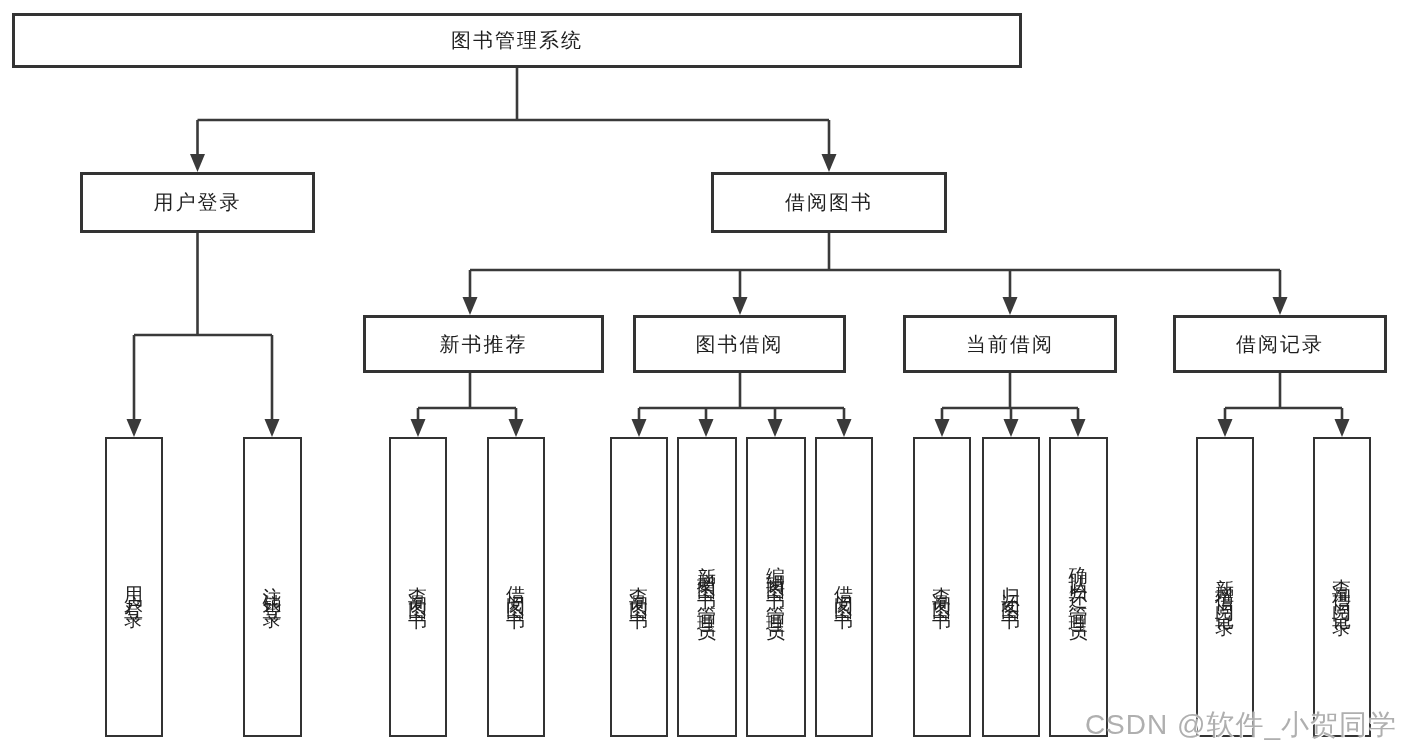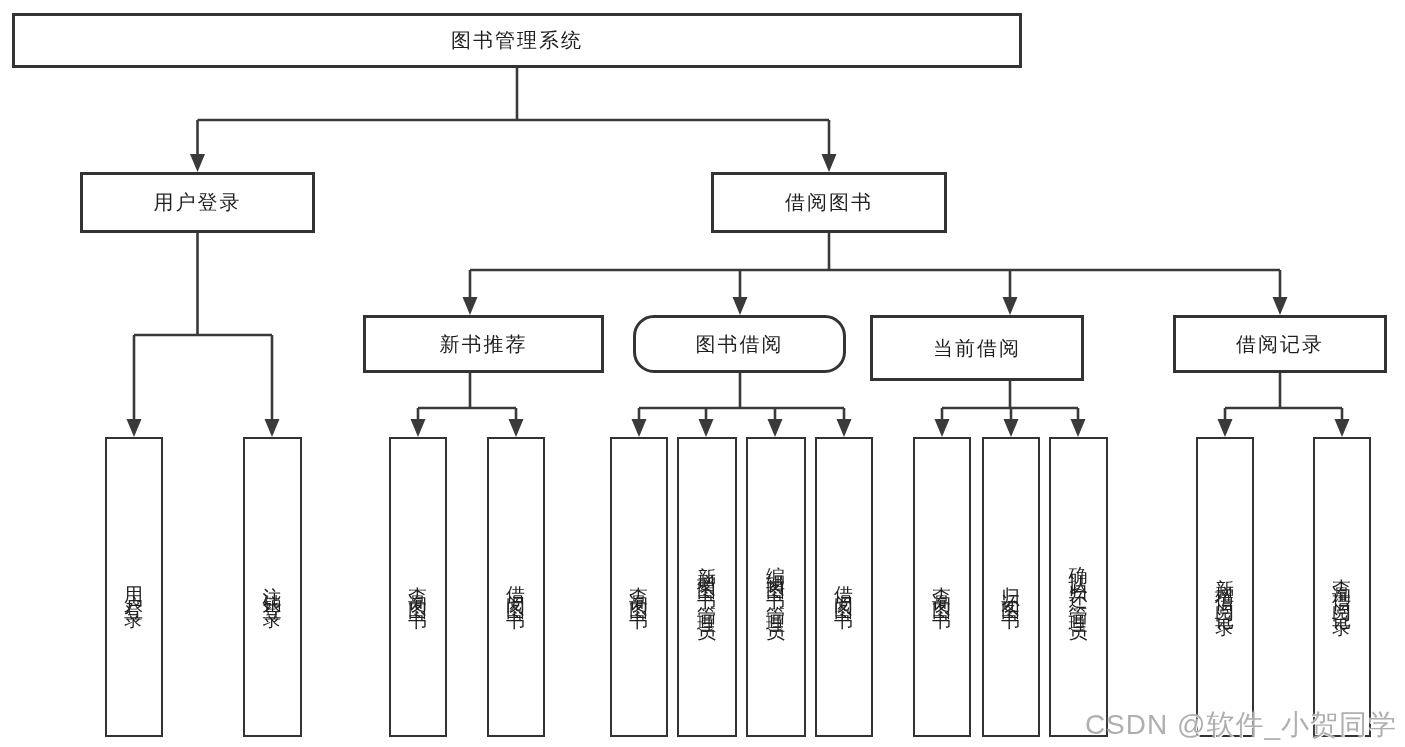--- a/index.html
+++ b/index.html
@@ -118,22 +118,22 @@
       <polygon points="1334.5,419 1349.5,419 1342,437"></polygon>
     </g>
   </svg>
 
   <div class="node" style="left:12px; top:13px; width:1010px; height:55px;">图书管理系统</div>
 
   <div class="node" style="left:80px; top:172px; width:235px; height:61px;">用户登录</div>
   <div class="node" style="left:711px; top:172px; width:236px; height:61px;">借阅图书</div>
 
   <div class="node" style="left:363px; top:315px; width:241px; height:58px;">新书推荐</div>
-  <div class="node" style="left:633px; top:315px; width:213px; height:58px;border-radius:21px;">图书借阅</div>
-  <div class="node" style="left:870px; top:315px; width:214px; height:66px;">当前借阅</div>
+  <div class="node" style="left:633px; top:315px; width:213px; height:58px;">图书借阅</div>
+  <div class="node" style="left:903px; top:315px; width:214px; height:58px;">当前借阅</div>
   <div class="node" style="left:1173px; top:315px; width:214px; height:58px;">借阅记录</div>
 
   <div class="node leaf" style="left:105px; top:437px; width:58px; height:300px;">用户登录</div>
   <div class="node leaf" style="left:243px; top:437px; width:59px; height:300px;">注销登录</div>
 
   <div class="node leaf" style="left:389px; top:437px; width:58px; height:300px;">查询图书</div>
   <div class="node leaf" style="left:487px; top:437px; width:58px; height:300px;">借阅图书</div>
 
   <div class="node leaf" style="left:610px; top:437px; width:58px; height:300px;">查询图书</div>
   <div class="node leaf" style="left:677px; top:437px; width:60px; height:300px;">新增图书（管理员）</div>

